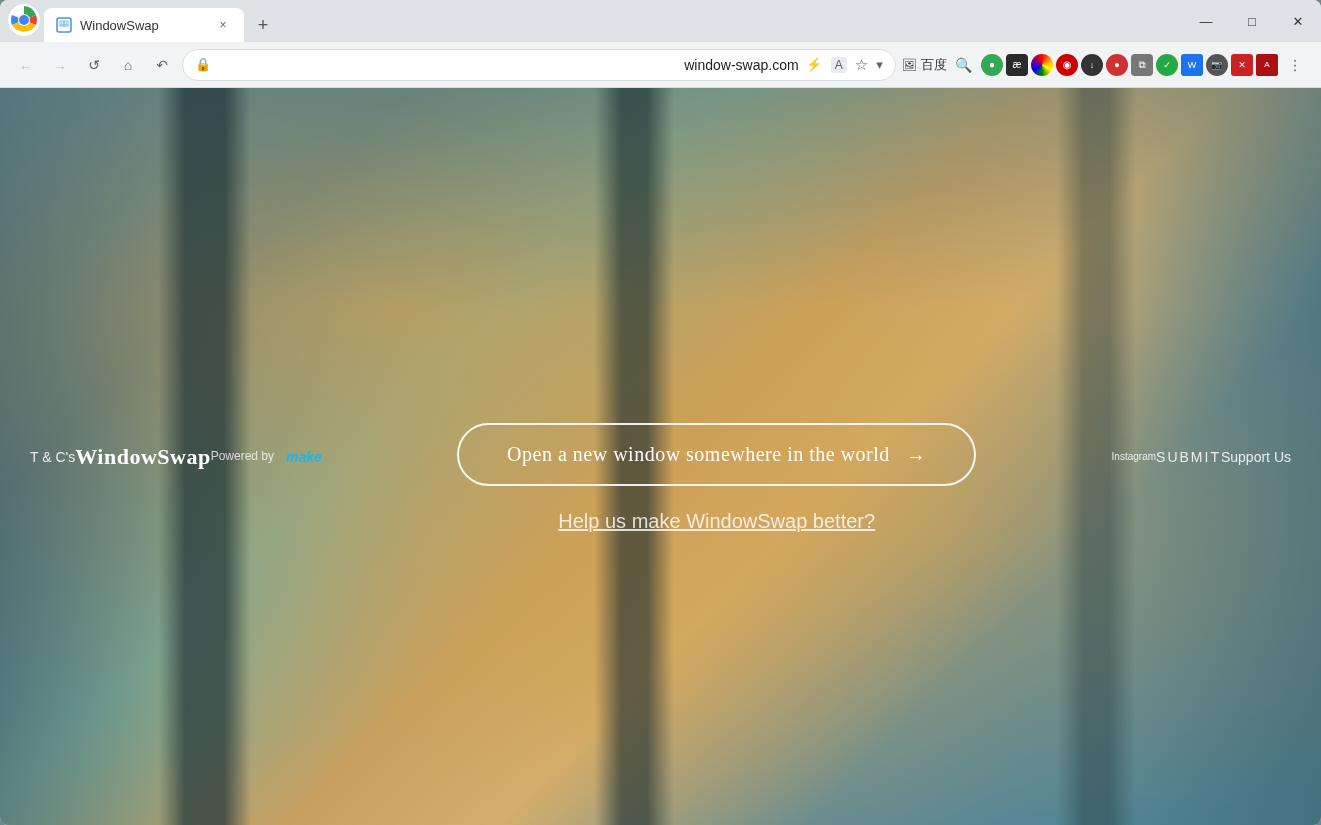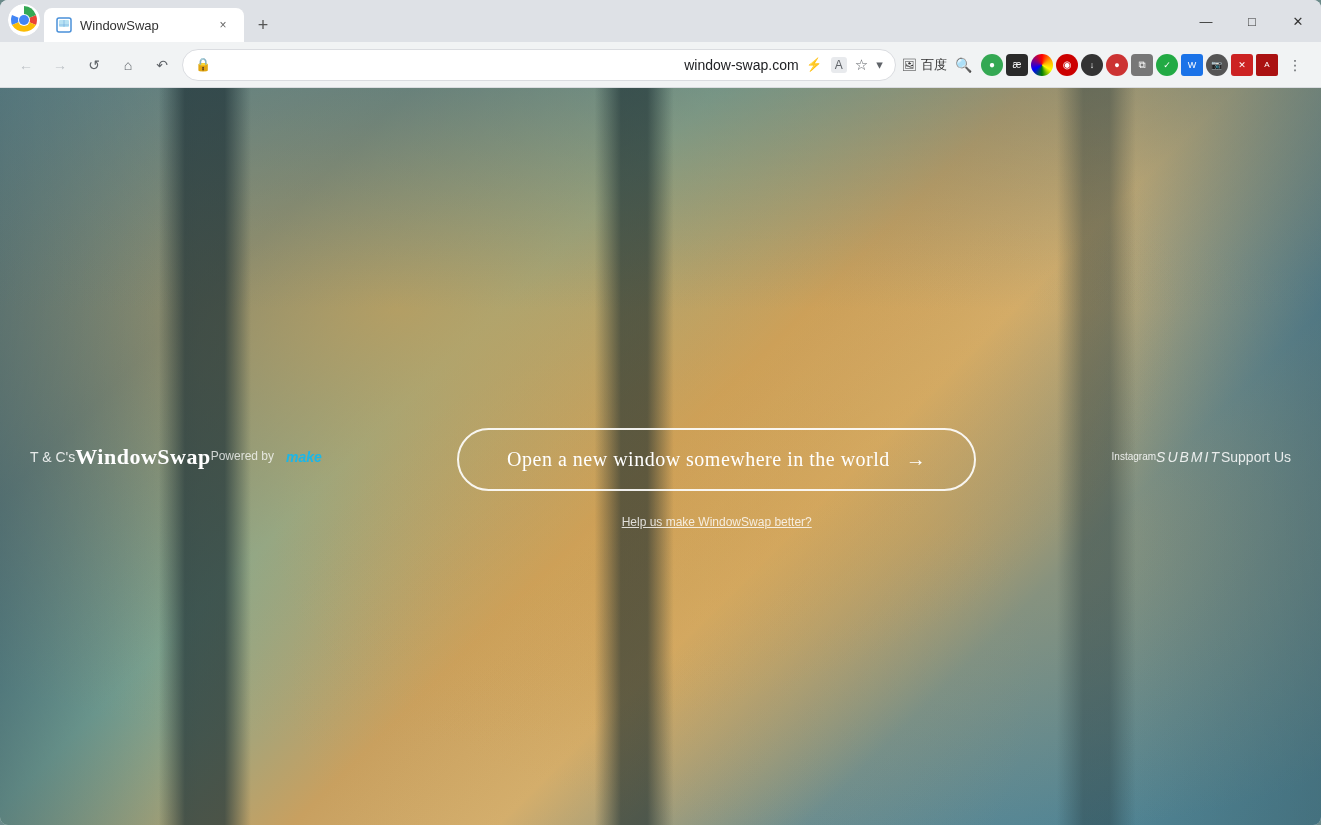--- a/index.html
+++ b/index.html
@@ -249,21 +249,21 @@
       transition: background 0.2s;
       white-space: nowrap;
       margin-top: 43px;
     }
     .arrow-right {
       font-size: 20px;
     }
 
     .help-link {
       color: rgba(255,255,255,0.8);
-      font-size: 12px;
+      font-size: 20px;
       text-decoration: underline;
       cursor: pointer;
     }
 
     
     .site-footer {
       display: flex;
       align-items: center;
       justify-content: space-between;
       padding: 20px 30px;
@@ -271,21 +271,20 @@
     .footer-instagram {
       color: rgba(255,255,255,0.85);
       font-size: 10px;
       cursor: pointer;
     }
     .footer-submit {
       color: rgba(255,255,255,0.85);
       font-size: 14px;
       letter-spacing: 2px;
       cursor: pointer;
-      font-style: italic;
     }
     .footer-support {
       color: rgba(255,255,255,0.85);
       font-size: 14px;
       cursor: pointer;
     }
 
     
     .window-controls {
       position: absolute;

